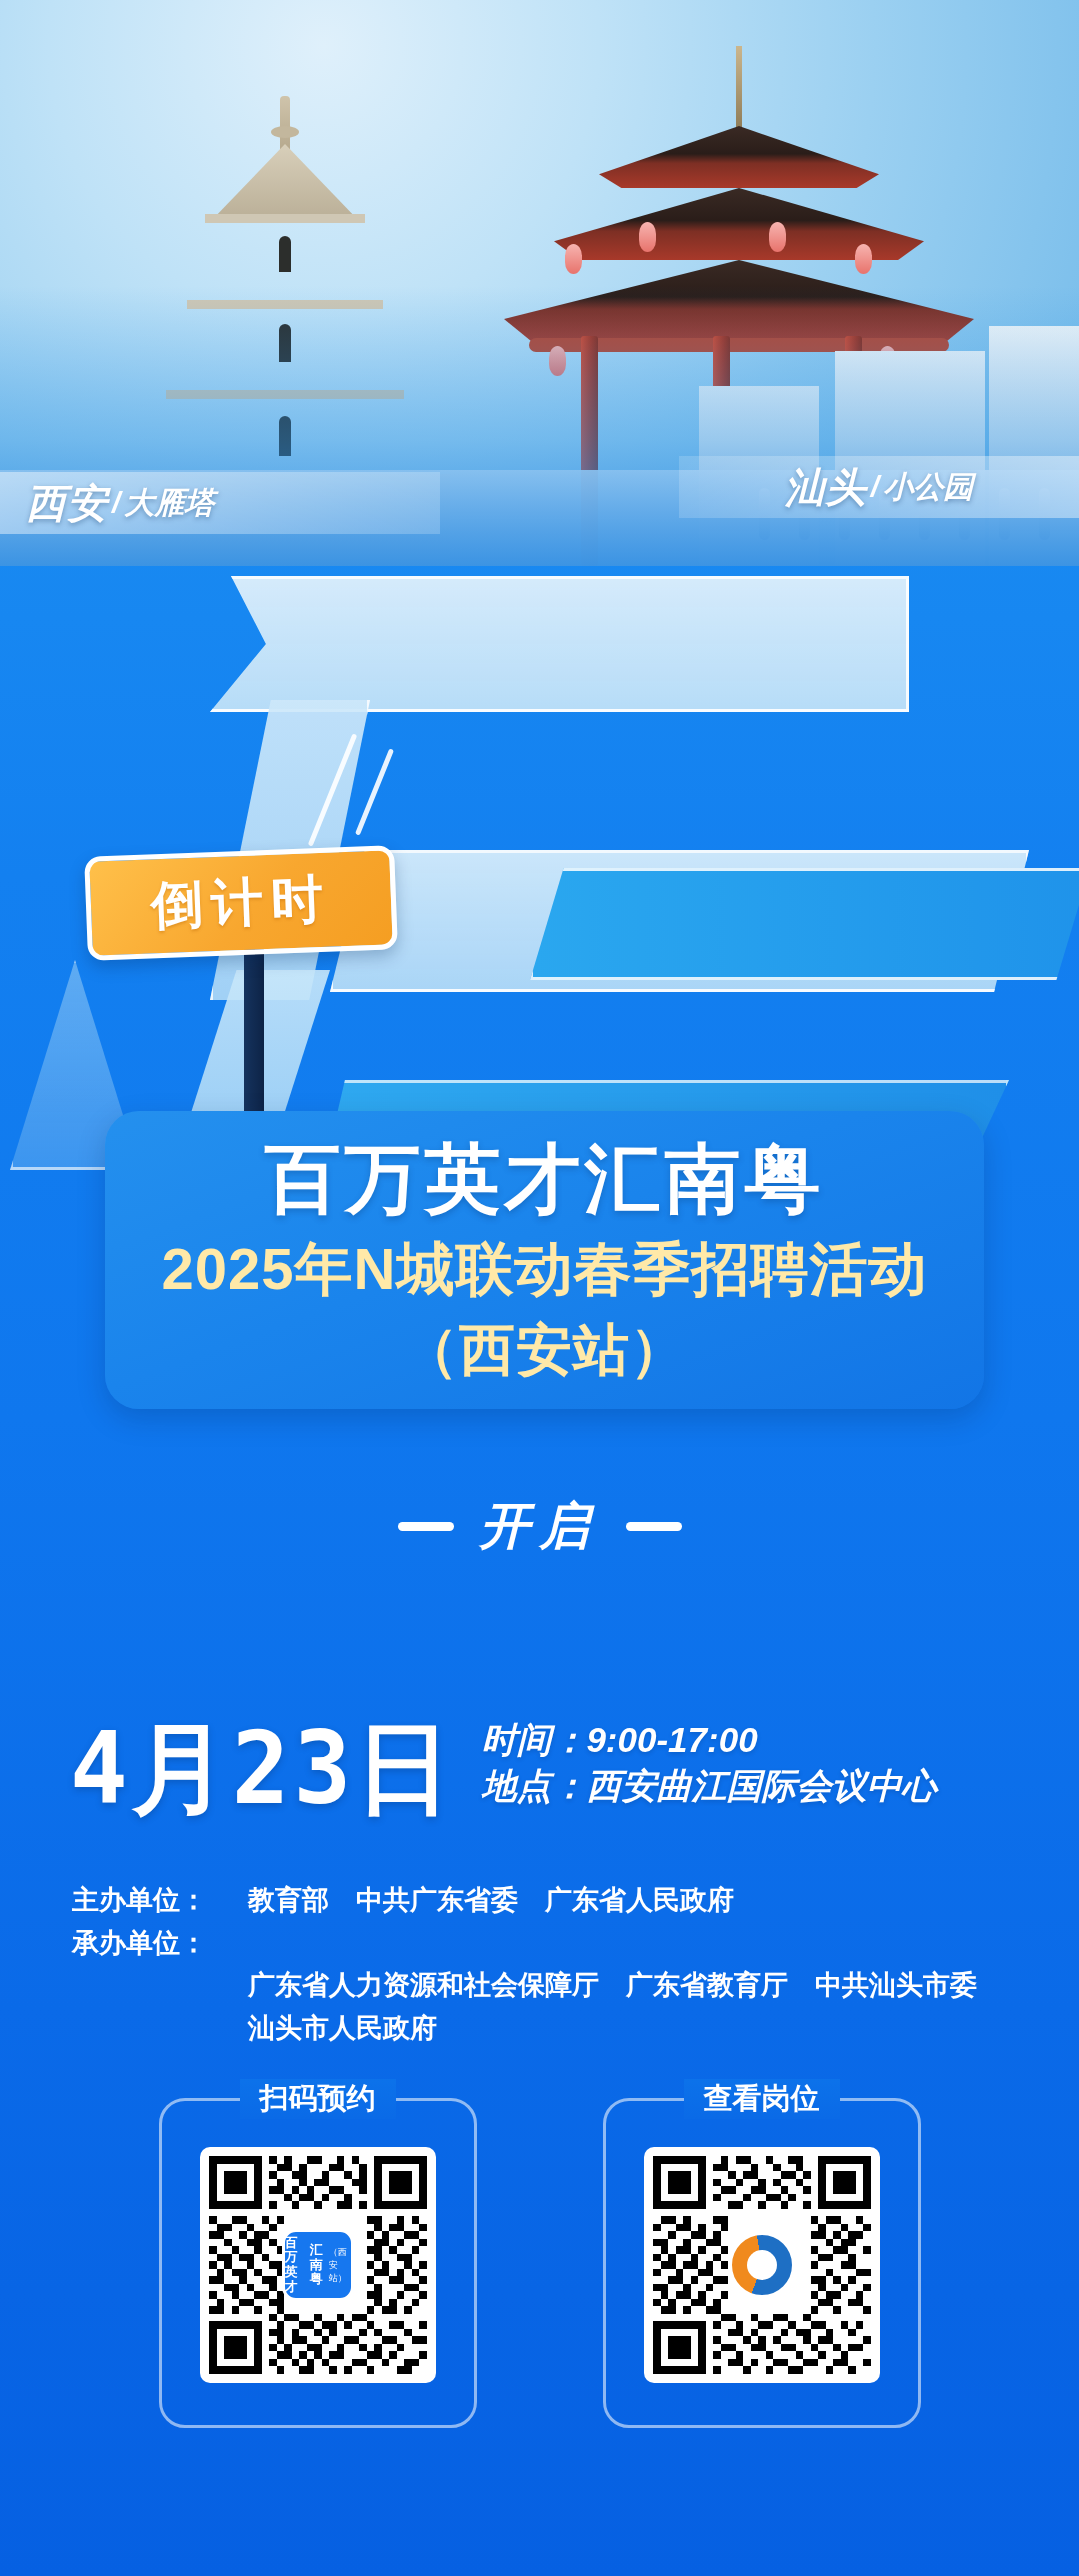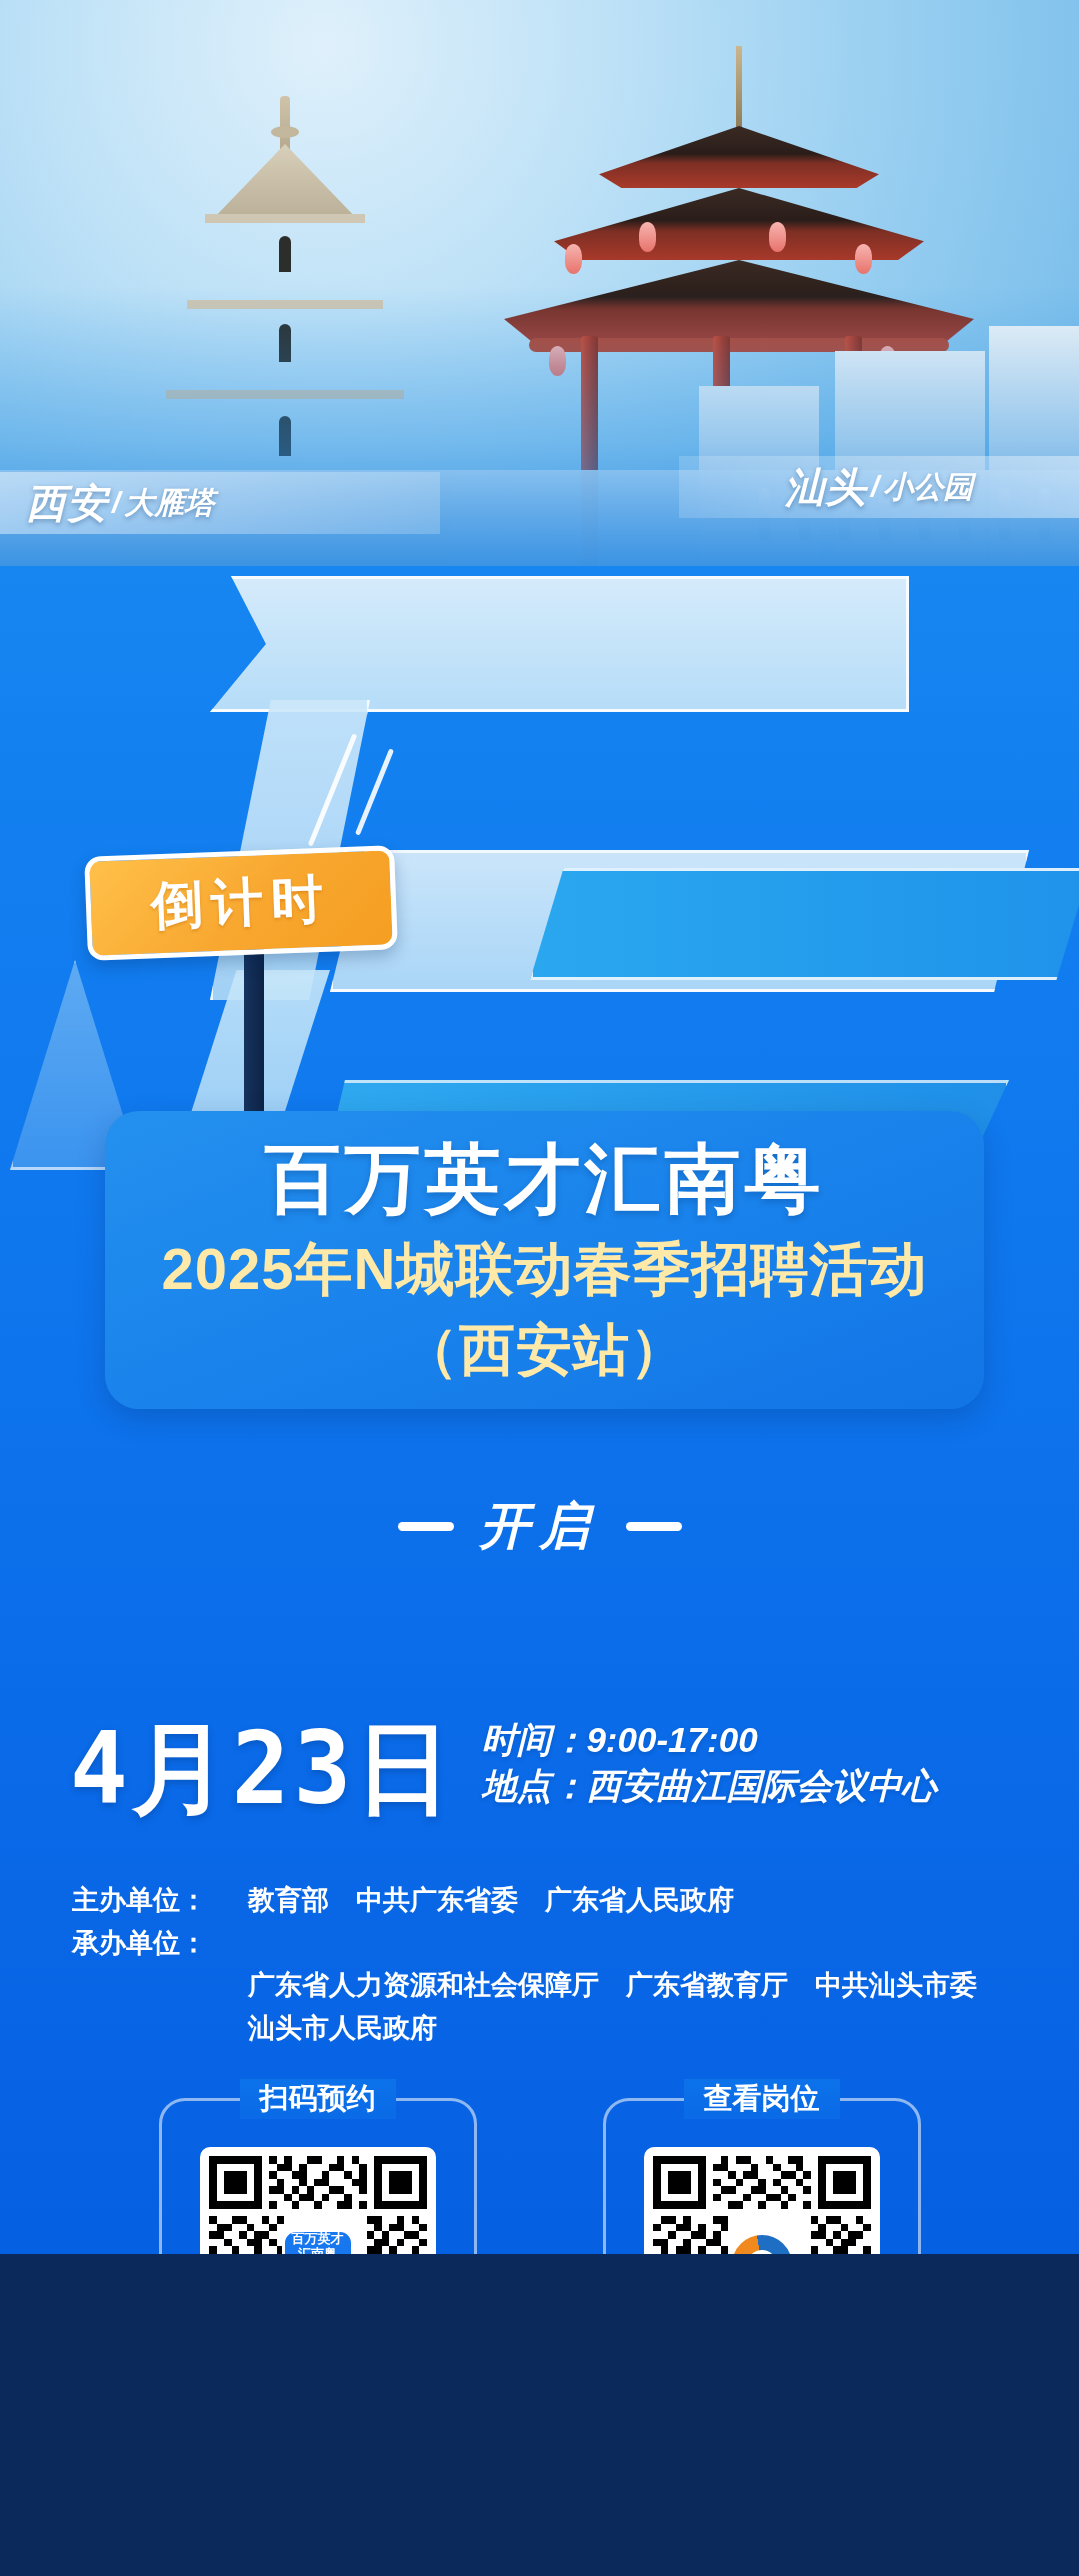--- a/index.html
+++ b/index.html
@@ -1,20 +1,20 @@
 <!DOCTYPE html>
 <html><head>
 <meta charset="utf-8">
 <style>
   * { margin:0; padding:0; box-sizing:border-box; }
   html,body { background:#0b2a5b; }
   body { font-family:"Liberation Sans","DejaVu Sans",sans-serif; }
 
   .poster{
-    position:relative; width:1079px; height:2254px; overflow:hidden;
+    position:relative; width:1079px; height:2576px; overflow:hidden;
     background:linear-gradient(180deg,#29a3f5 0%,#1b8ef2 14%,#1380f0 34%,#0f77ee 55%,#0a6ae8 78%,#0660e2 100%);
   }
 
   
   .photoband{ position:absolute; left:0; top:0; width:1079px; height:566px; overflow:hidden;
     background:linear-gradient(180deg,#bfe0f5 0%,#a9d6f2 30%,#8fc8ee 58%,#6bb4e8 80%,#3d9ce2 100%); }
   .sky{ position:absolute; inset:0;
     background:radial-gradient(circle at 30% 8%, #dff0fb 0%, #bfe2f7 30%, #9bd0f1 60%, #6fb8e9 100%); }
 
   
@@ -146,21 +146,21 @@
   .qrcard{ position:relative; width:318px; height:330px;
     border:3px solid rgba(255,255,255,.55); border-radius:26px; }
   .qrcap{ position:absolute; top:-22px; left:50%; transform:translateX(-50%);
     padding:0 20px; font-size:29px; font-weight:bold; color:#ffffff; white-space:nowrap;
     background:linear-gradient(180deg,#0c72ea,#0a6ae7); }
   .qrbox{ position:absolute; left:50%; transform:translateX(-50%); top:46px;
     width:236px; height:236px; background:#ffffff; border-radius:10px; padding:9px; }
   .qrimg{ width:100%; height:100%; }
   .qrlogo{ position:absolute; left:50%; top:50%; transform:translate(-50%,-50%);
     width:72px; height:72px; border-radius:14px;
-    display:flex; flex-direction:column; align-items:center; justify-content:flex-start;
+    display:flex; flex-direction:row; align-items:center; justify-content:center;
     background:#1677ef; border:3px solid #ffffff; }
   .qrlogo b{ font-size:13px; color:#fff; line-height:1.12; font-weight:bold; }
   .qrlogo i{ font-size:9px; color:#fff; font-style:normal; margin-top:1px; }
   .qrlogo2{ position:absolute; left:50%; top:50%; transform:translate(-50%,-50%);
     width:66px; height:66px; border-radius:50%; border:3px solid #fff;
     background:conic-gradient(from 200deg,#f08a1e 0deg 150deg,#1e6fc4 150deg 360deg);
     display:flex; align-items:center; justify-content:center; }
   .qrlogo2:after{ content:""; width:30px; height:30px; border-radius:50%; background:#fff; }
 </style>
 </head>

